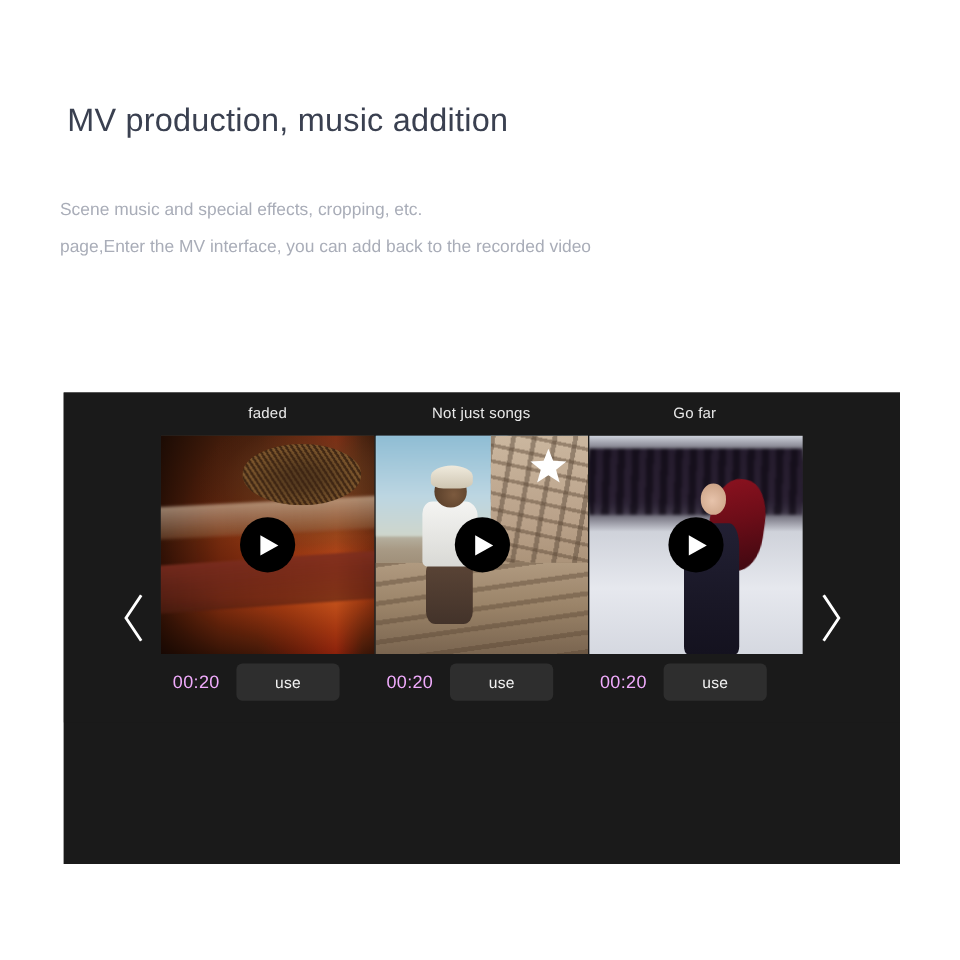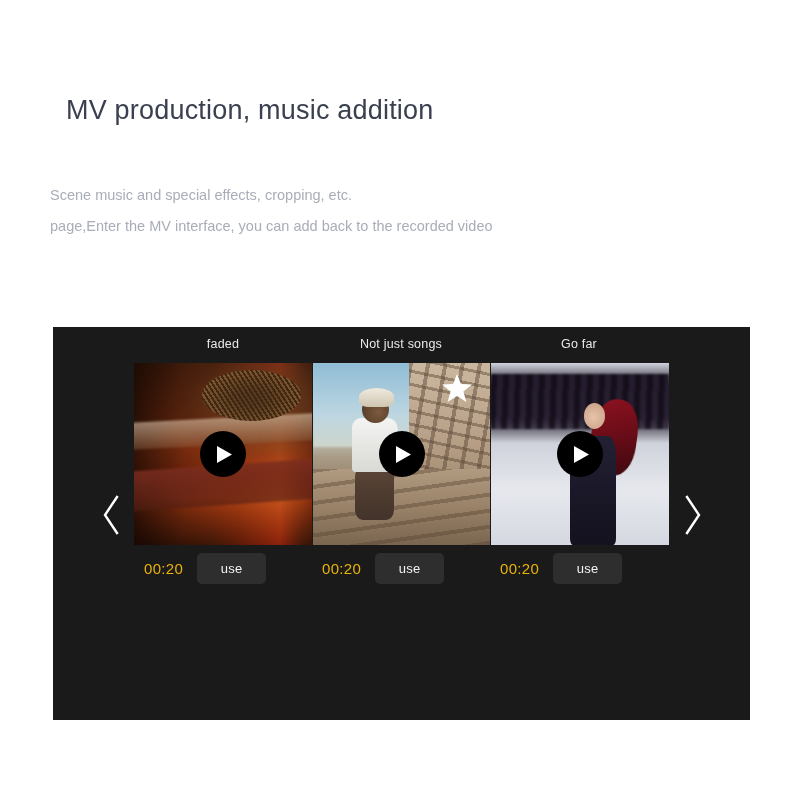--- a/index.html
+++ b/index.html
@@ -21,21 +21,21 @@
     position: absolute;
     left: 50px;
     top: 78px;
     width: 620px;
   }
   .page-title {
     font-size: 27px;
     font-weight: 400;
     color: #3a4050;
     letter-spacing: 0.2px;
-    margin: 16px;
+    margin: 6px;
     line-height: 1.2;
   }
   .page-desc {
     margin: 0;
     padding-top: 38px;
     font-size: 14.5px;
     line-height: 31px;
     color: #a9adb8;
     font-weight: 400;
   }
@@ -285,35 +285,35 @@
     width: 535px;
     display: flex;
   }
   .meta-cell {
     width: 178px;
     display: flex;
     align-items: center;
     gap: 14px;
   }
   .duration {
-    color: #eab308;
+    color: #f0abfc;
     font-size: 15px;
     letter-spacing: 0.3px;
     padding-left: 10px;
     white-space: nowrap;
   }
   .use-btn {
     background: #2e2e2e;
     color: #f2f2f2;
     border: none;
     border-radius: 5px;
     font-size: 13px;
     font-family: "Liberation Sans", sans-serif;
     padding: 8px 0;
-    width: 69px;
+    width: 86px;
     text-align: center;
     letter-spacing: 0.2px;
   }
 
   
   .panel-footer {
     position: relative;
     height: 57px;
     background: #2d2d2d;
     display: flex;

